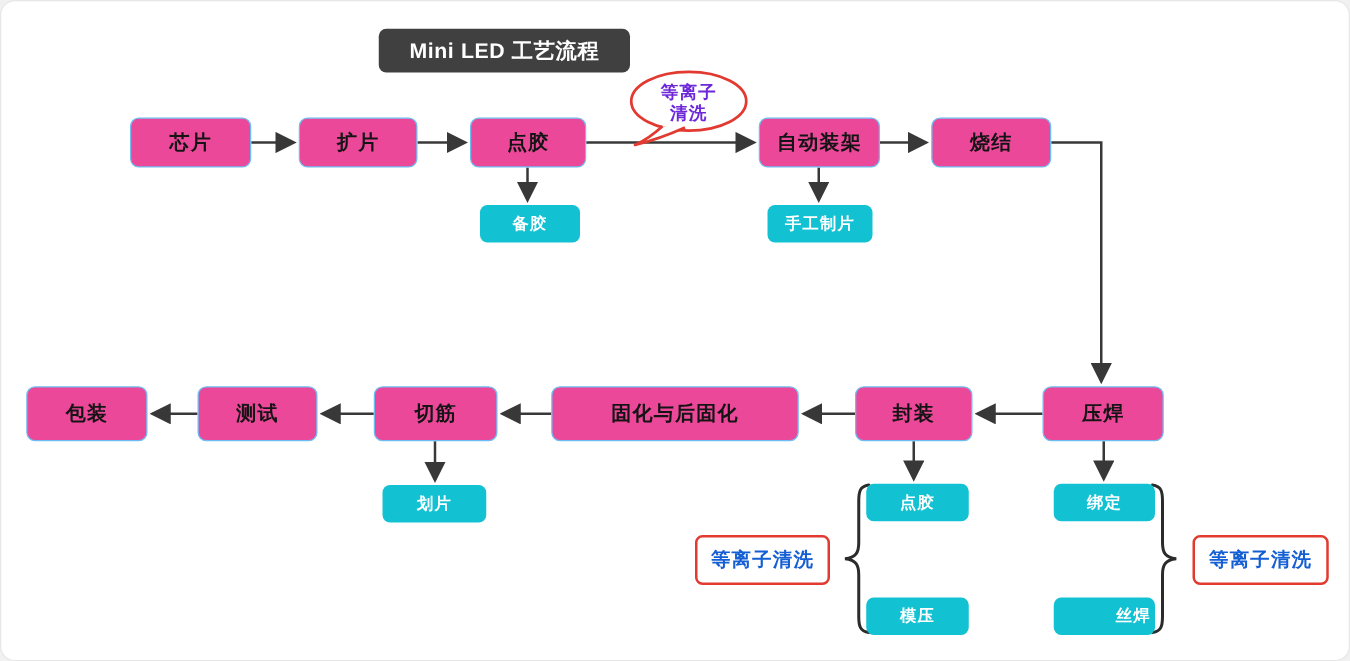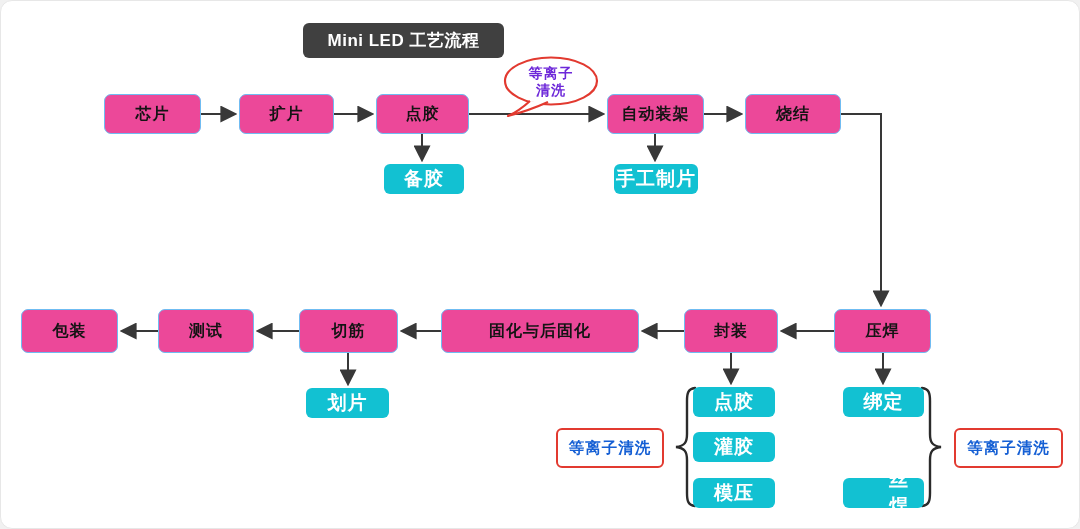--- a/index.html
+++ b/index.html
@@ -16,21 +16,21 @@
     border-radius: 6px; letter-spacing: 0.5px;
   }
   .node {
     position: absolute; display: flex; align-items: center; justify-content: center;
     background: #ec4899; border: 1.5px solid #6fbcf2; border-radius: 7px;
     color: #141414; font-weight: bold; font-size: 16px; letter-spacing: 1px;
   }
   .sub {
     position: absolute; display: flex; align-items: center; justify-content: center;
     background: #12c1d2; border-radius: 6px;
-    color: #ffffff; font-weight: bold; font-size: 19px; letter-spacing: 1px;
+    color: #ffffff; font-weight: bold; font-size: 13px; letter-spacing: 1px;
   }
   .plasma-label {
     position: absolute; display: flex; align-items: center; justify-content: center;
     background: #ffffff; border: 2px solid #e23a30; border-radius: 6px;
     color: #155fd4; font-weight: bold; font-size: 15.5px; letter-spacing: 1px;
   }
   .callout-text {
     position: absolute; display: flex; flex-direction: column; align-items: center; justify-content: center;
     color: #6d28d9; font-weight: bold; font-size: 14px; line-height: 1.2; text-align: left;
     letter-spacing: 1px;
@@ -94,21 +94,20 @@
   <div class="node" style="left:298px; top:308px; width:99px; height:44px;">切筋</div>
   <div class="node" style="left:440px; top:308px; width:198px; height:44px;">固化与后固化</div>
   <div class="node" style="left:683px; top:308px; width:94px; height:44px;">封装</div>
   <div class="node" style="left:833px; top:308px; width:97px; height:44px;">压焊</div>
 
   <div class="sub" style="left:383px; top:163px; width:80px; height:30px;">备胶</div>
   <div class="sub" style="left:613px; top:163px; width:84px; height:30px;">手工制片</div>
   <div class="sub" style="left:305px; top:387px; width:83px; height:30px;">划片</div>
 
   <div class="sub" style="left:692px; top:386px; width:82px; height:30px;">点胶</div>
-  <div class="sub" style="left:692px; top:431px; width:82px; height:30px;">灌胶</div>
   <div class="sub" style="left:692px; top:477px; width:82px; height:30px;">模压</div>
 
   <div class="sub" style="left:842px; top:386px; width:81px; height:30px;">绑定</div>
   <div class="sub" style="left:842px; top:477px; width:81px; height:30px;padding-left:46px;">丝焊</div>
 
   <div class="plasma-label" style="left:555px; top:427px; width:108px; height:40px;">等离子清洗</div>
   <div class="plasma-label" style="left:953px; top:427px; width:109px; height:40px;">等离子清洗</div>
 
   <div class="callout-text" style="left:504px; top:60px; width:92px; height:41px;">
     <span>等离子</span>

